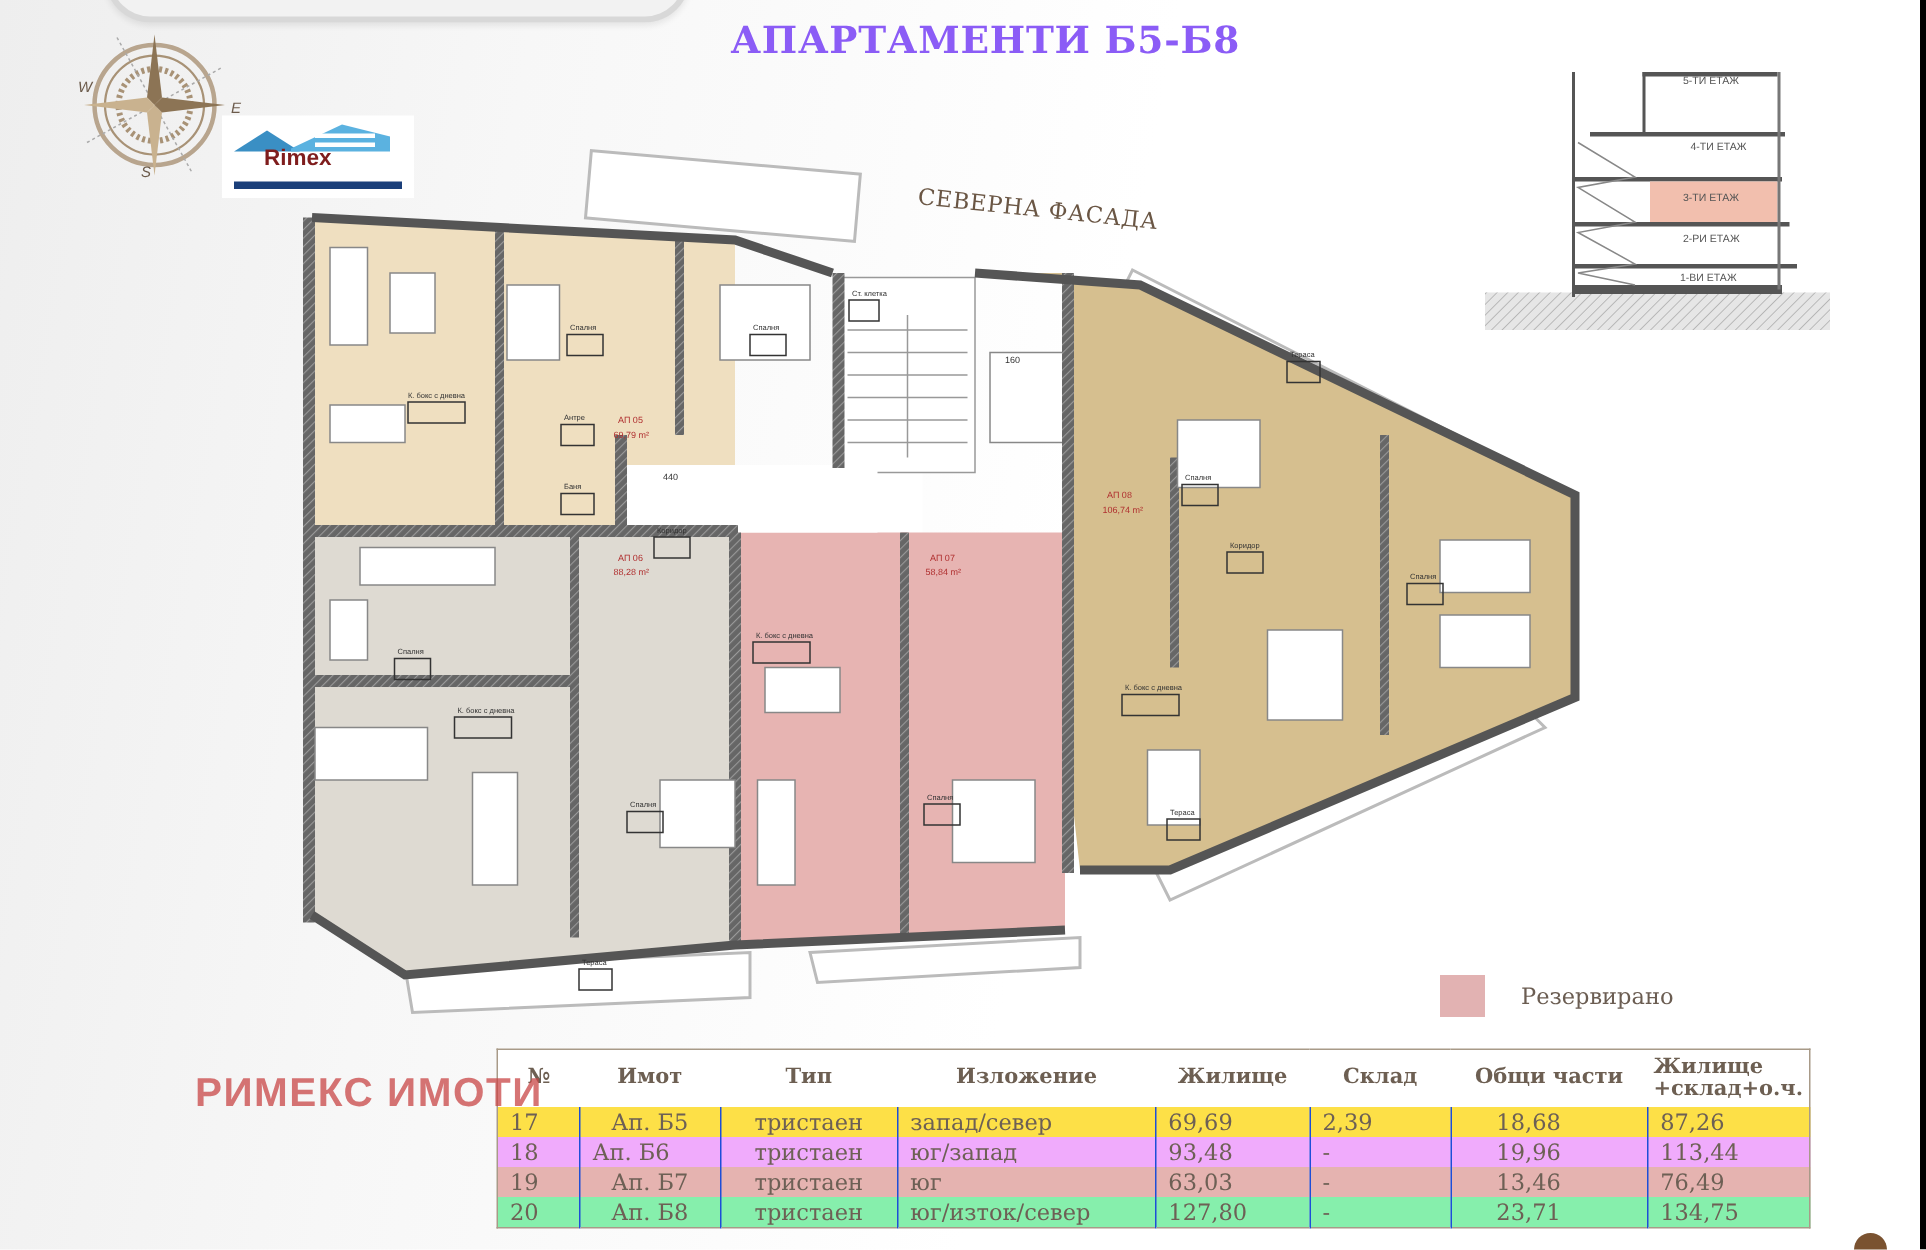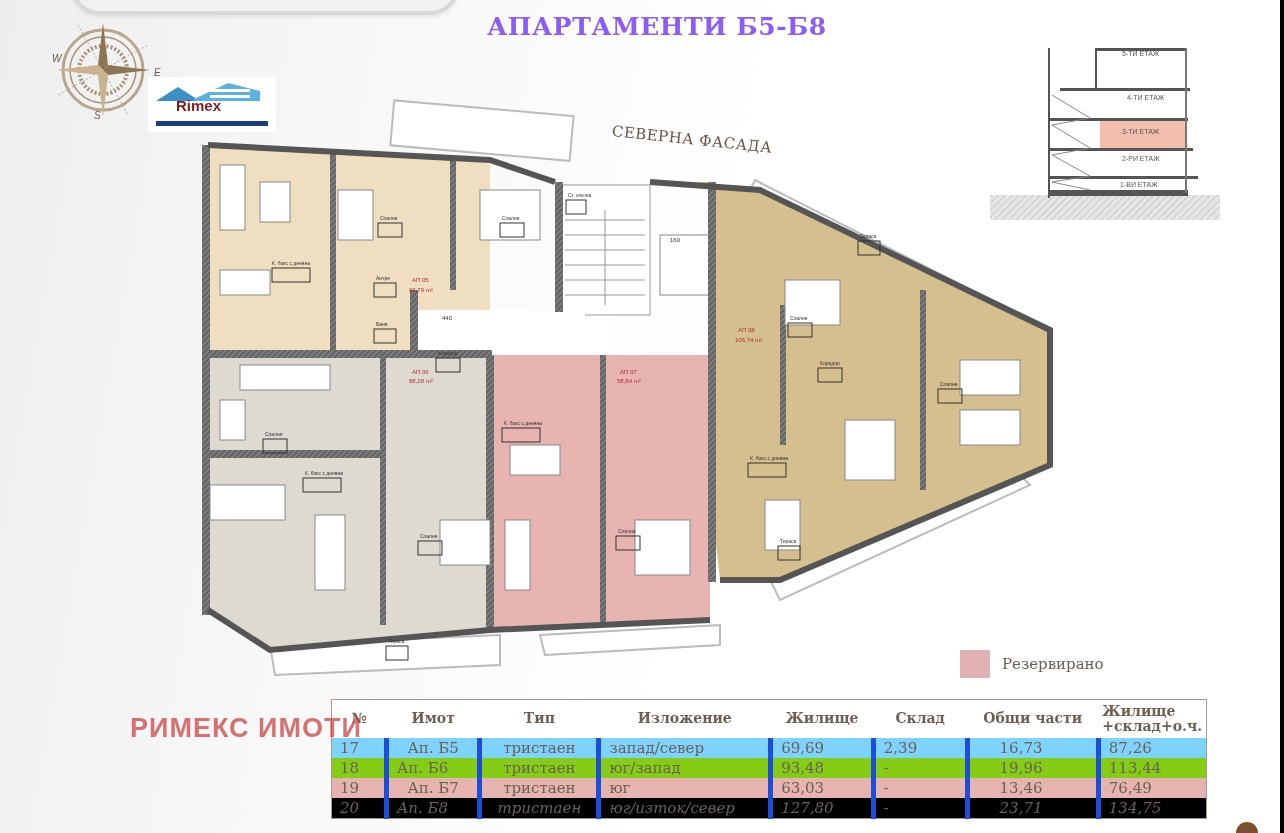--- a/index.html
+++ b/index.html
@@ -32,43 +32,43 @@
   .logo-text {
     position: absolute; left: 28px; top: 20px; font-size: 15px; font-weight: bold; color: #7f1d1d;
   }
   .logo-sub {
     position: absolute; left: 8px; top: 44px; width: 112px; height: 5px; background: #1b3f7a;
   }
   .section-svg { position: absolute; left: 990px; top: 40px; }
   .plan { position: absolute; left: 180px; top: 90px; }
   .legend { position: absolute; left: 960px; top: 650px; display: flex; align-items: center; }
   .legend-swatch { width: 30px; height: 28px; background: #e2b2b2; }
-  .legend-label { margin-left: 12px; font-family: "DejaVu Serif", serif; font-size: 15px; color: #6b5d52; text-align: center; }
+  .legend-label { margin-left: 24px; font-family: "DejaVu Serif", serif; font-size: 15px; color: #6b5d52; text-align: center; }
   .watermark {
     position: absolute; left: 130px; top: 713px; font-size: 27px; font-weight: bold;
     color: rgba(200, 70, 70, 0.75); letter-spacing: 1px; z-index: 5;
   }
   table.units {
     position: absolute; left: 331px; top: 699px; width: 876px; border-collapse: collapse;
     font-family: "DejaVu Serif", serif; border: 1px solid #a89a88; background: #fff;
   }
   table.units th {
     font-size: 14px; font-weight: bold; color: #6d5f52; height: 38px; text-align: center;
     vertical-align: middle; padding: 0 4px; line-height: 15px;
   }
   table.units th.last { text-align: left; }
   table.units td {
     font-size: 15px; color: #6d6055; height: 20px; padding: 0 8px; line-height: 20px;
-    border-left: 5px solid #1d4ed8;
+    border-left: 1px solid #1d4ed8;
   }
   table.units td:first-child { border-left: none; }
-  tr.r17 td { background: #7dd3fc; }
-  tr.r18 td { background: #84cc16; }
+  tr.r17 td { background: #fde047; }
+  tr.r18 td { background: #f0abfc; }
   tr.r19 td { background: #e5b3b0; }
-  tr.r20 td { background: #000000; font-style: italic; }
+  tr.r20 td { background: #86efac; }
   .page-dot {
     position: absolute; left: 1236px; top: 822px; width: 22px; height: 22px; border-radius: 50%;
     background: #7a5230;
   }
   .right-edge { position: absolute; right: 0; top: 0; width: 4px; height: 833px; background: #000; }
 </style>
 </head>
 <body>
 
 <div class="top-arc"></div>
@@ -291,21 +291,21 @@
     </tr>
   </thead>
   <tbody>
     <tr class="r17">
       <td>17</td>
       <td style="text-align:center">Ап. Б5</td>
       <td style="text-align:center">тристаен</td>
       <td>запад/север</td>
       <td>69,69</td>
       <td>2,39</td>
-      <td style="padding-left:30px">16,73</td>
+      <td style="padding-left:30px">18,68</td>
       <td>87,26</td>
     </tr>
     <tr class="r18">
       <td>18</td>
       <td style="text-align:left">Ап. Б6</td>
       <td style="text-align:center">тристаен</td>
       <td>юг/запад</td>
       <td>93,48</td>
       <td>-</td>
       <td style="padding-left:30px">19,96</td>
@@ -316,21 +316,21 @@
       <td style="text-align:center">Ап. Б7</td>
       <td style="text-align:center">тристаен</td>
       <td>юг</td>
       <td>63,03</td>
       <td>-</td>
       <td style="padding-left:30px">13,46</td>
       <td>76,49</td>
     </tr>
     <tr class="r20">
       <td>20</td>
-      <td style="">Ап. Б8</td>
+      <td style="text-align:center">Ап. Б8</td>
       <td style="text-align:center">тристаен</td>
       <td>юг/изток/север</td>
       <td>127,80</td>
       <td>-</td>
       <td style="padding-left:30px">23,71</td>
       <td>134,75</td>
     </tr>
   </tbody>
 </table>
 

